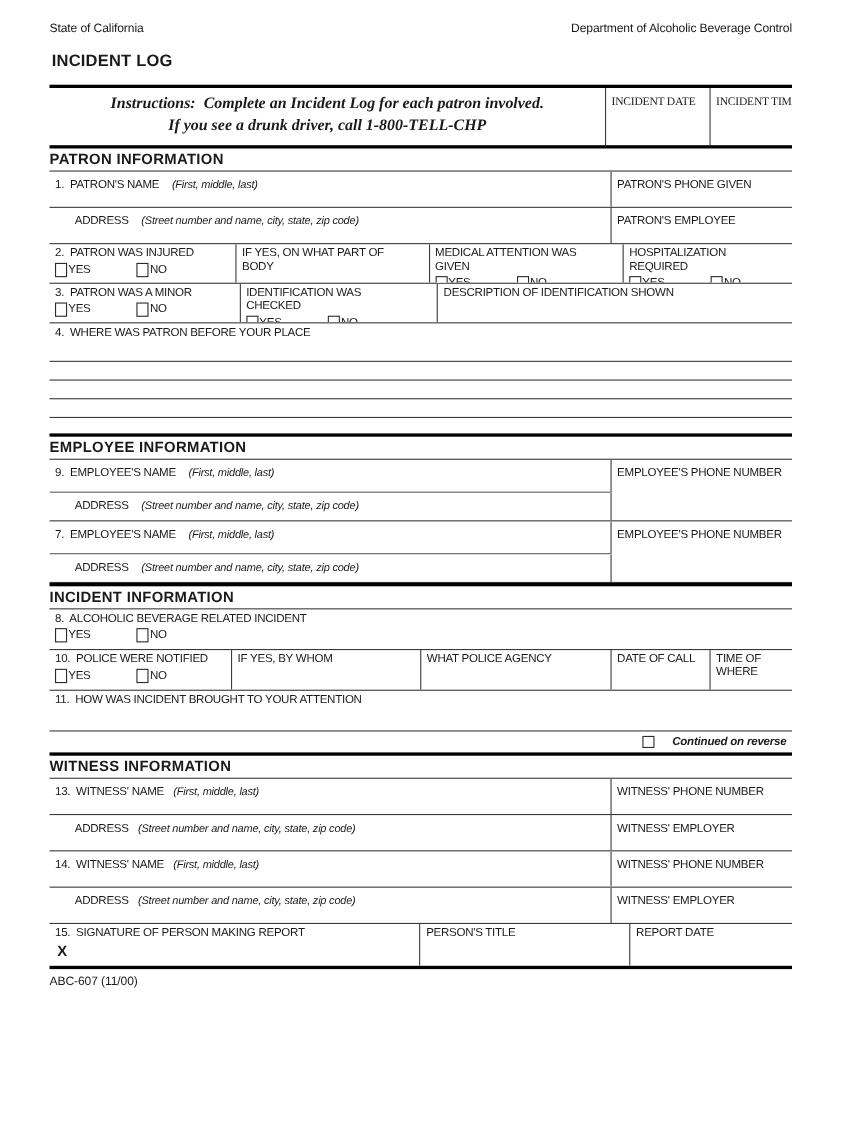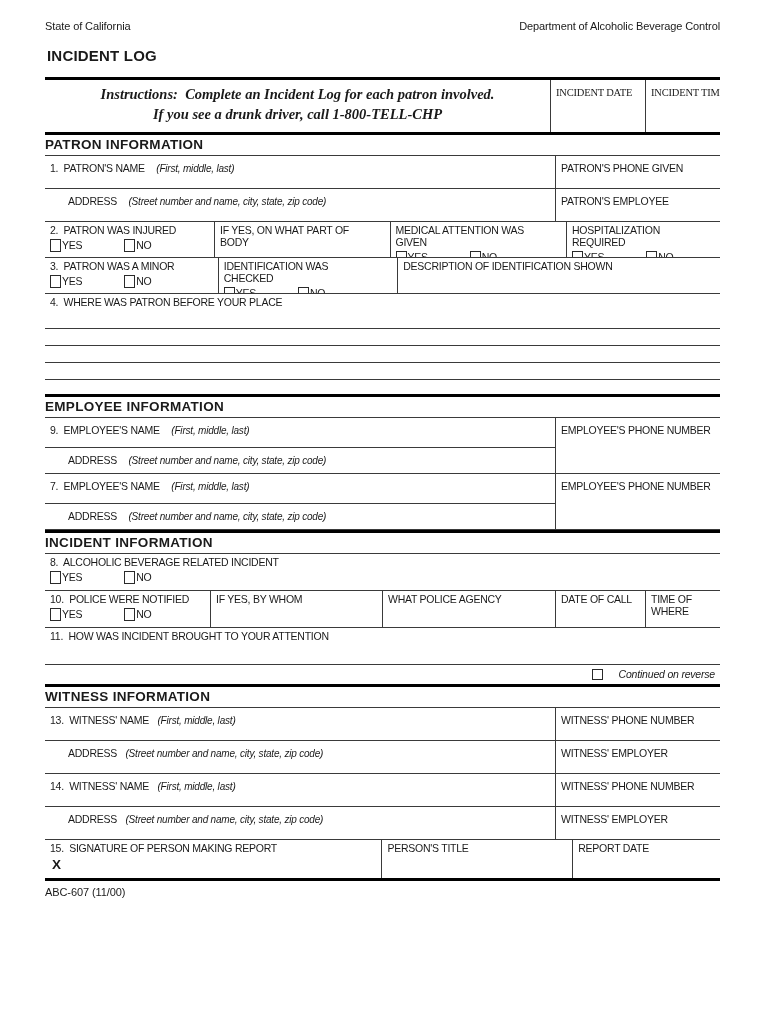--- a/index.html
+++ b/index.html
@@ -56,21 +56,21 @@
   .cb-lbl { font-size: 10.5px; letter-spacing: -0.25px; margin-left: 1px; }
   .cb-gap { margin-left: 42px; }
 
   .area { display: block; }
   .area-label { padding: 2px 5px 0; }
   .write-line { height: 17px; border-bottom: 1px solid #3a3a3a; }
   .spacer14 { height: 14px; }
 
   .continued-row { display: flex; justify-content: flex-end; align-items: center; padding: 2px 5px; height: 19px; }
   .cb-small { width: 11px; height: 11px; border: 1px solid #2a2a2a; flex: 0 0 auto; }
-  .continued-lbl { font-style: italic; font-size: 10.5px; letter-spacing: -0.2px; margin-left: 16px; }
+  .continued-lbl { font-style: italic; font-size: 10.5px; letter-spacing: -0.2px; margin-left: 16px; font-weight: bold; }
 
   .x-mark { font-size: 13.5px; font-weight: bold; margin: 3px 0 0 2px; }
 
   .footer { font-size: 11px; letter-spacing: -0.1px; margin-top: 5px; }
 </style>
 </head>
 <body>
 
 <div class="page">
 

